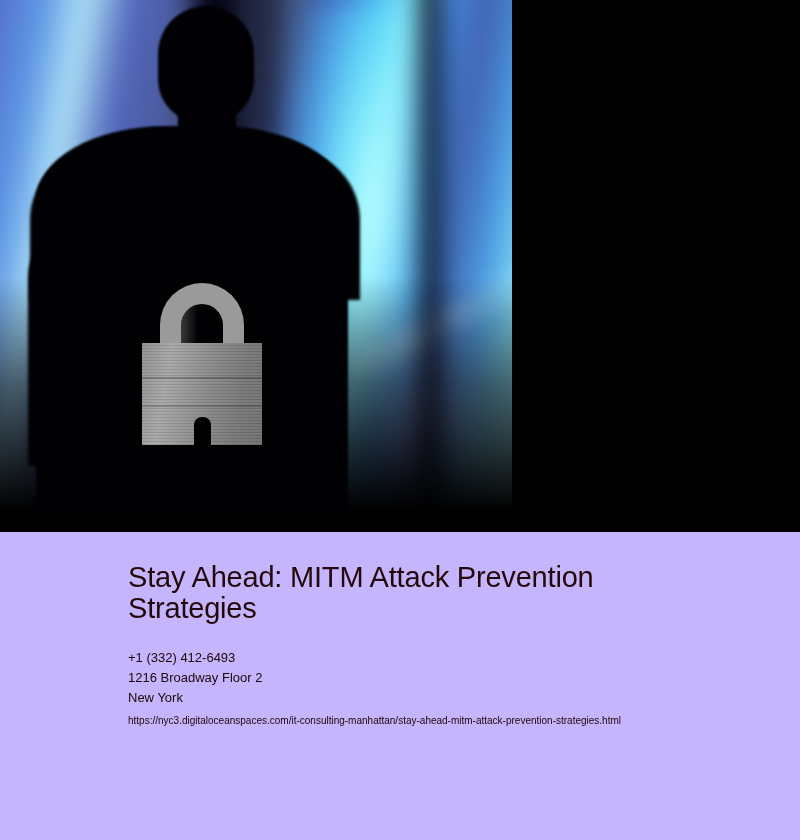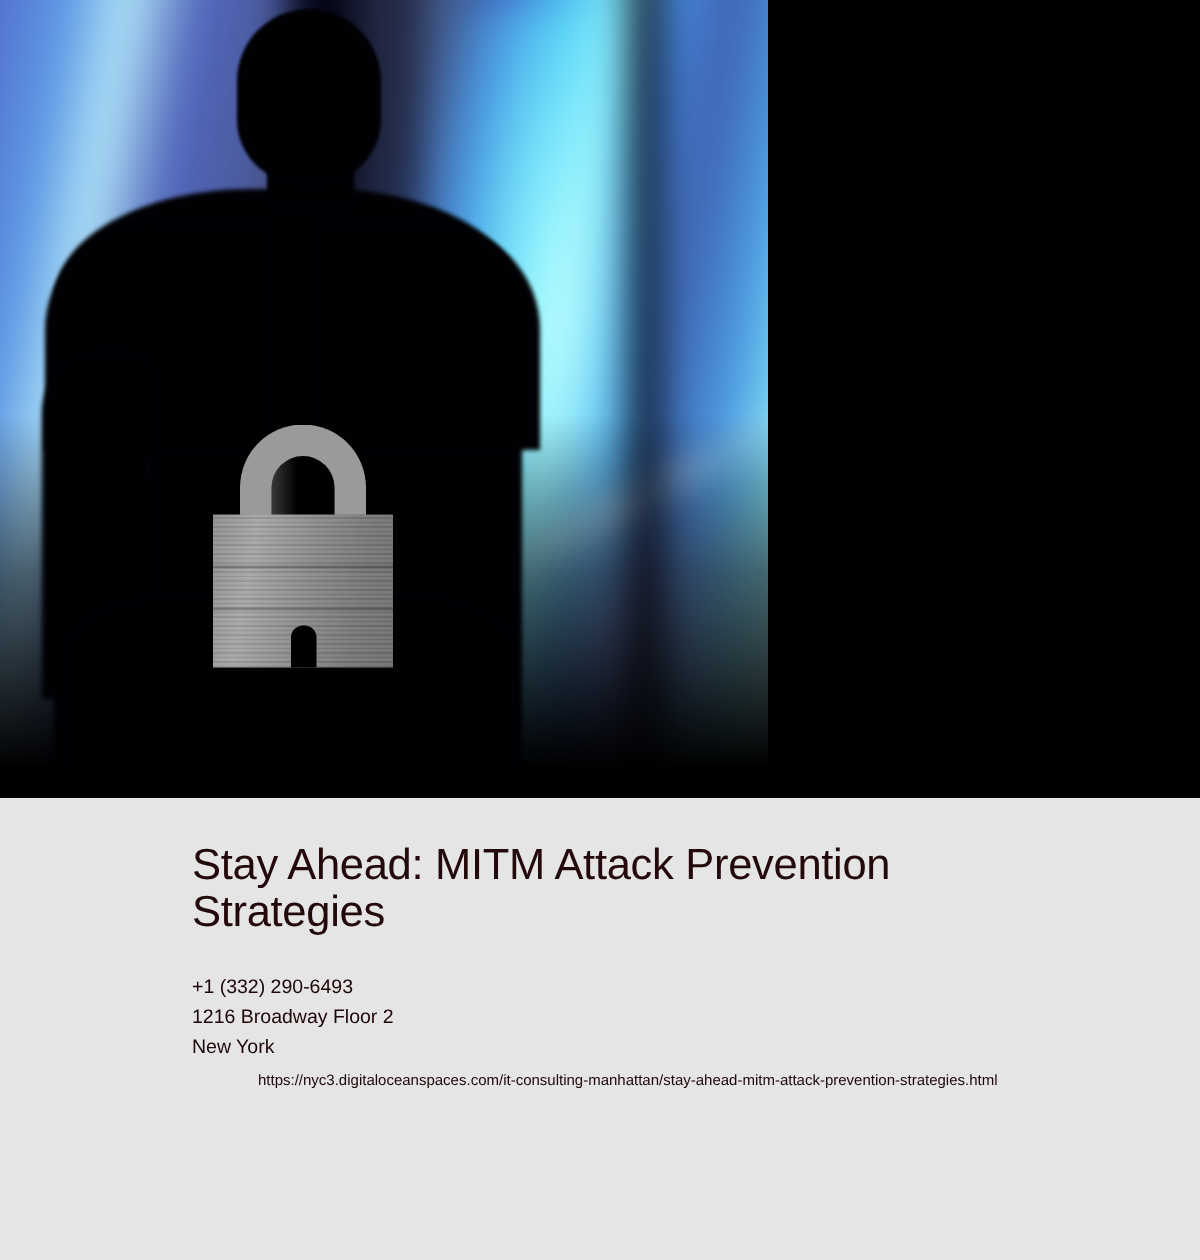--- a/index.html
+++ b/index.html
@@ -249,21 +249,21 @@
     background: #000000;
     border-radius: 8px 8px 0 0;
   }
 
   
   .info-panel {
     position: absolute;
     left: 0; top: 532px;
     width: 800px;
     height: 308px;
-    background: #e5e5e5;
+    background: #c4b5fd;
   }
   .info-inner {
     position: absolute;
     left: 128px; top: 30px;
     width: 620px;
   }
   .page-title {
     margin: 0;
     font-size: 29px;
     line-height: 31px;
@@ -286,21 +286,20 @@
     font-size: 13px;
     line-height: 20px;
     color: #1d0708;
   }
   .source-url {
     margin-top: 6px;
     font-size: 10px;
     line-height: 14px;
     color: #1d0708;
     word-break: break-all;
-    margin-left: 44px;
   }
 </style>
 </head>
 <body>
 
 <div class="hero-band">
 
   <div class="hero-photo">
 
     <div class="city-layer">
@@ -340,20 +339,20 @@
   </div>
 </div>
 
 <div class="info-panel">
   <div class="info-inner">
 
     <h1 class="page-title">Stay Ahead: MITM Attack Prevention Strategies</h1>
 
 
     <div class="contact-block">
-      <div class="contact-line">+1 (332) 290-6493</div>
+      <div class="contact-line">+1 (332) 412-6493</div>
       <div class="contact-line">1216 Broadway Floor 2</div>
       <div class="contact-line">New York</div>
       <div class="source-url">https://nyc3.digitaloceanspaces.com/it-consulting-manhattan/stay-ahead-mitm-attack-prevention-strategies.html</div>
     </div>
 
   </div>
 </div>
 
 </body></html>

